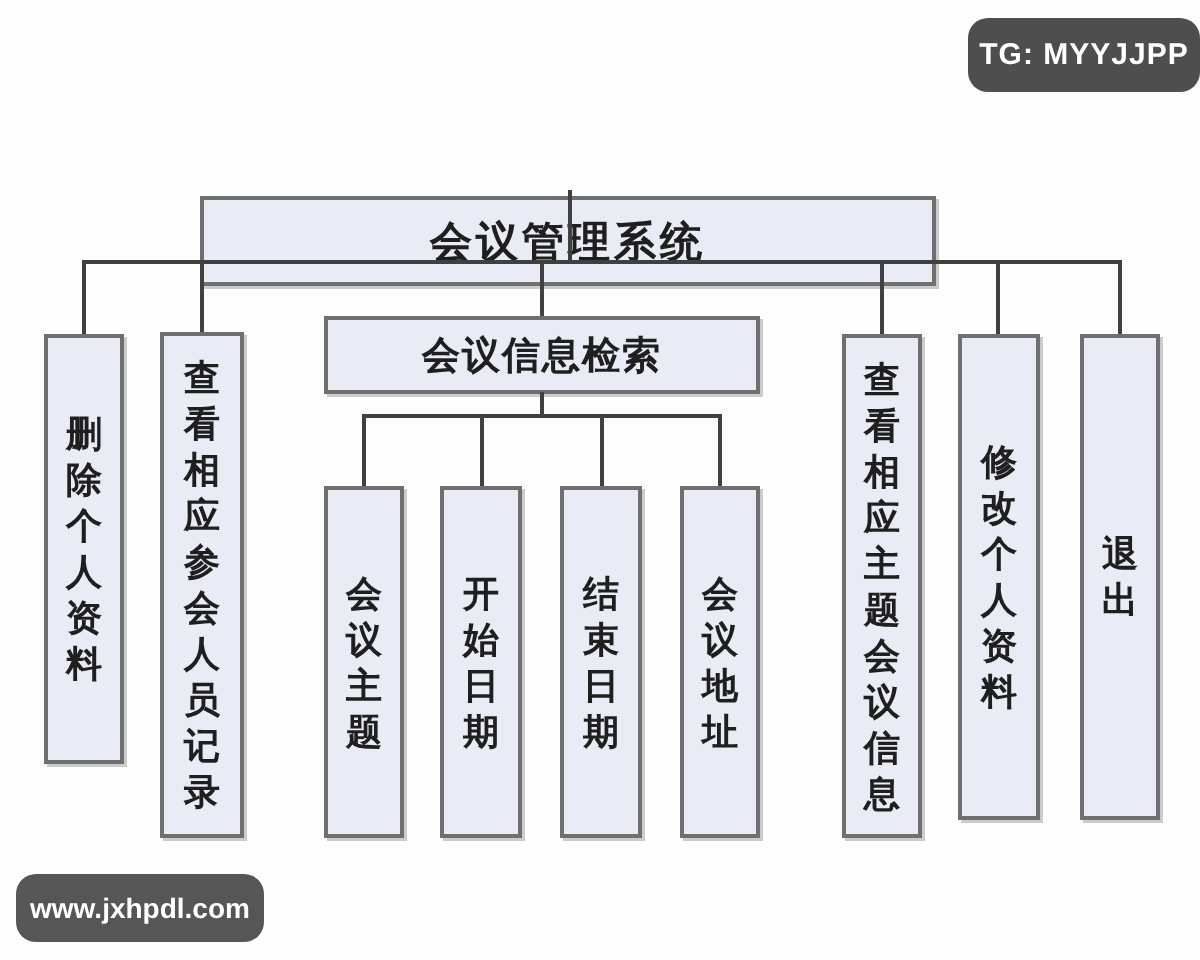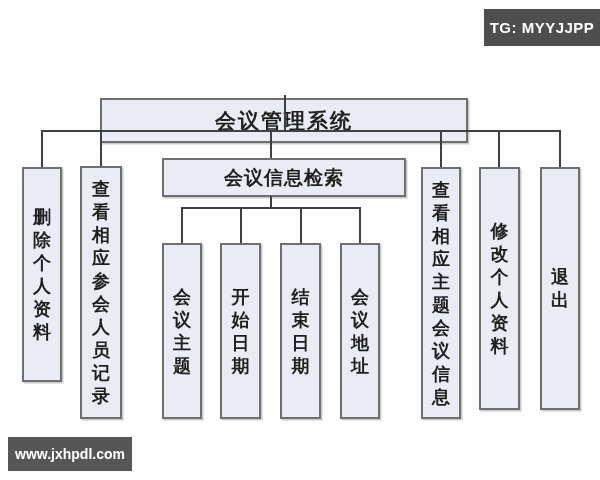--- a/index.html
+++ b/index.html
@@ -15,21 +15,21 @@
     position:absolute;box-sizing:border-box;
     background:#e9ecf4;
     border:2px solid #6f6f6f;
     box-shadow:1.5px 1.5px 0 rgba(110,110,110,.35);
     color:#1f1f1f;
     display:flex;align-items:center;justify-content:center;
     font-weight:600;
   }
   .node.h-node{font-size:21px;letter-spacing:2px;margin-top:48px;}
   .node.root{left:100px;top:50px;width:368px;height:45px;}
-  .node.mid{left:162px;top:158px;width:244px;height:39px;font-size:19px;letter-spacing:1px;}
+  .node.mid{left:162px;top:158px;width:218px;height:39px;font-size:19px;letter-spacing:1px;}
 
   .v-node{
     flex-direction:column;gap:5px;
     font-size:18px;line-height:1;
   }
   .vc{display:block;}
 
   .n-left1{left:22px;top:167px;width:40px;height:215px;}
   .n-left2{left:80px;top:166px;width:42px;height:253px;}
   .n-sub1{left:162px;top:243px;width:40px;height:176px;}
@@ -44,20 +44,21 @@
   .line{position:absolute;background:#404040;}
   .line.v{width:2px;}
   .line.h{height:2px;}
 
   
   .badge{
     position:absolute;box-sizing:border-box;
     display:flex;align-items:center;justify-content:center;
     color:#fff;font-family:"Liberation Sans","DejaVu Sans",sans-serif;
     font-weight:bold;
+    border-radius:10px;
   }
   .badge-tg{left:484px;top:9px;width:116px;height:37px;background:#4e4e4e;font-size:15px;letter-spacing:.5px;}
   .badge-www{left:8px;top:437px;width:124px;height:34px;background:#565656;font-size:14px;}
 
   
   .watermark{
     position:absolute;left:390px;top:402px;height:24px;
     display:flex;align-items:center;gap:4px;
     color:rgba(125,127,138,.85);
     font-size:17px;font-weight:bold;letter-spacing:1px;

